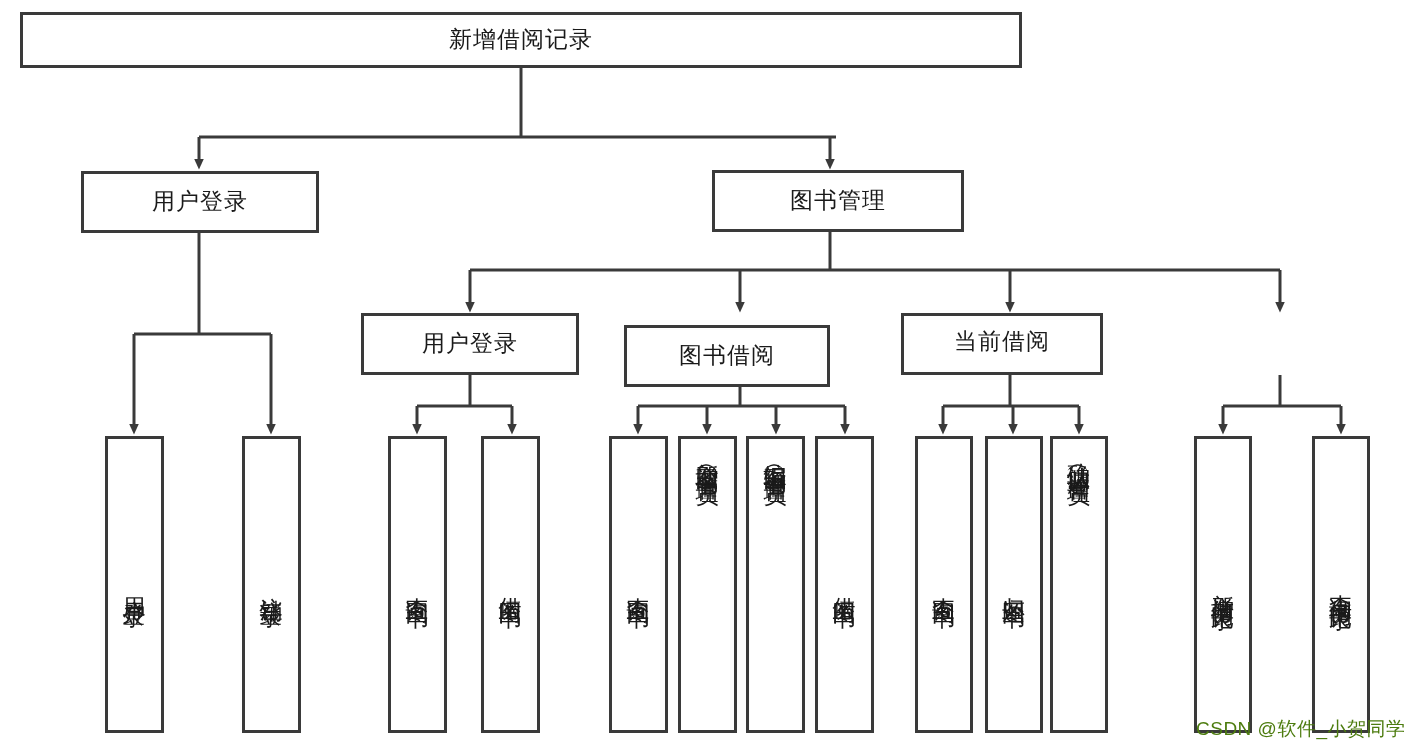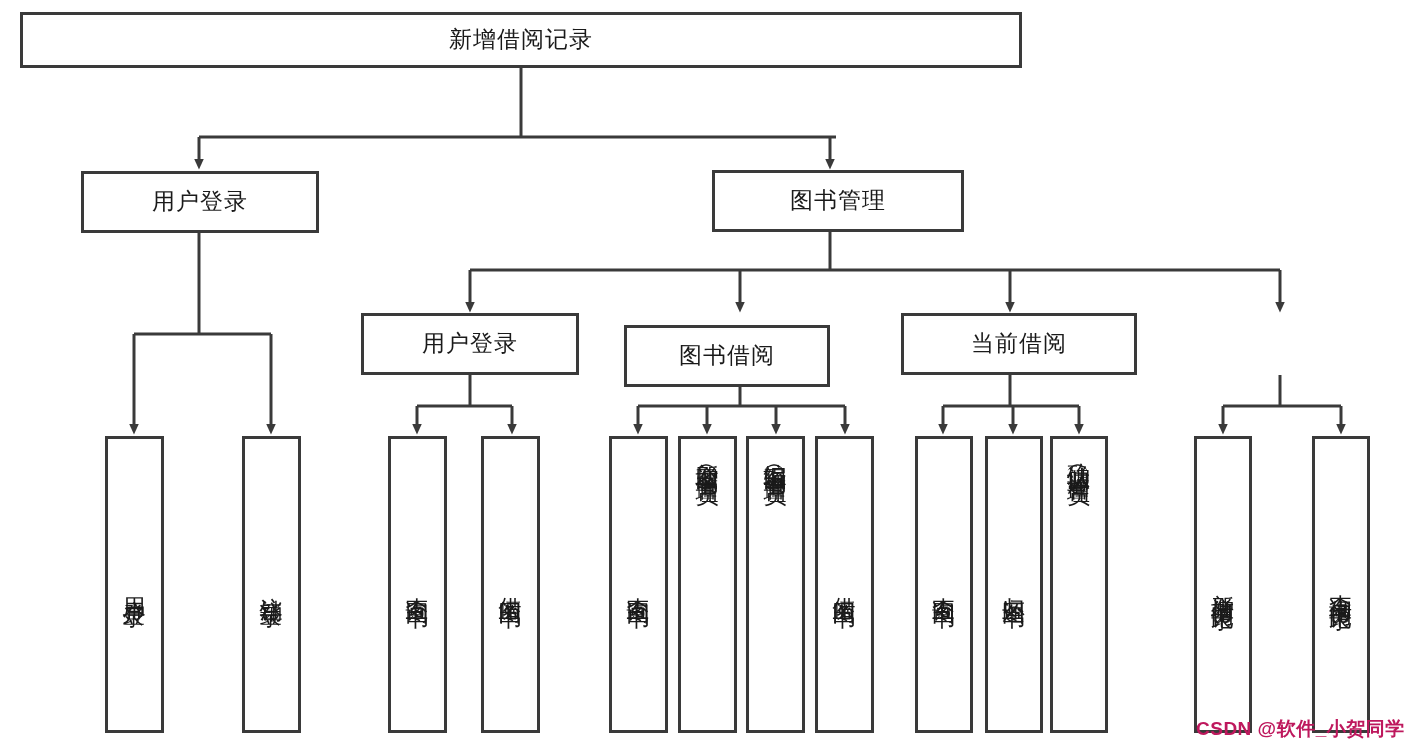--- a/index.html
+++ b/index.html
@@ -55,24 +55,23 @@
     white-space: nowrap;
   }
   
   .node.vertical.vcenter {
     align-items: center;
     padding-top: 0;
   }
   .watermark {
     position: absolute;
     font-size: 19px;
-    color: #be185d;
+    color: #4d7c0f;
     white-space: nowrap;
     letter-spacing: 0.5px;
-    font-weight: bold;
   }
 </style>
 </head>
 <body>
 
 <div id="canvas">
 
   <svg class="edges" viewBox="0 0 1405 747">
     <defs>
       <marker id="arrow" markerWidth="12" markerHeight="12" refX="1.5" refY="5" orient="auto" markerUnits="userSpaceOnUse">
@@ -133,21 +132,21 @@
   <div class="node horizontal" style="left:712px; top:170px; width:252px; height:62px;">
     <span>图书管理</span>
   </div>
 
   <div class="node horizontal" style="left:361px; top:313px; width:218px; height:62px;">
     <span>用户登录</span>
   </div>
   <div class="node horizontal" style="left:624px; top:313px; width:206px; height:62px;margin-top:12px;">
     <span>图书借阅</span>
   </div>
-  <div class="node horizontal" style="left:901px; top:313px; width:236px; height:62px;">
+  <div class="node horizontal" style="left:901px; top:313px; width:202px; height:62px;font-family:Liberation Mono, monospace;">
     <span>当前借阅</span>
   </div>
 
   <div class="node vertical vcenter" style="left:105px; top:436px; width:59px; height:297px;">
     <span class="vtext">用户登录</span>
   </div>
   <div class="node vertical vcenter" style="left:242px; top:436px; width:59px; height:297px;">
     <span class="vtext">注销登录</span>
   </div>
 

